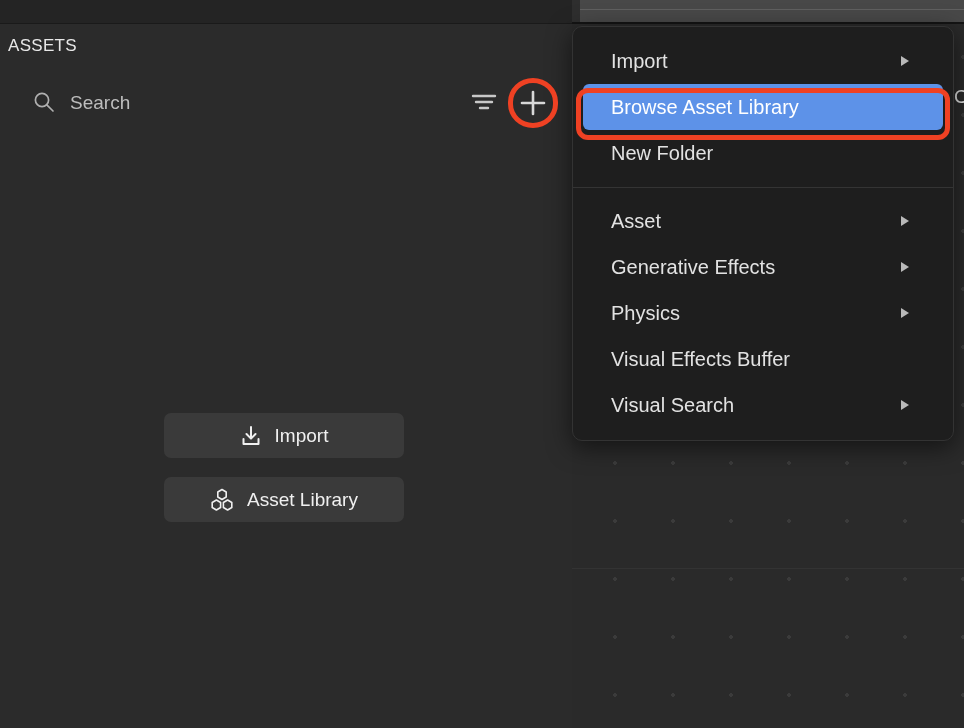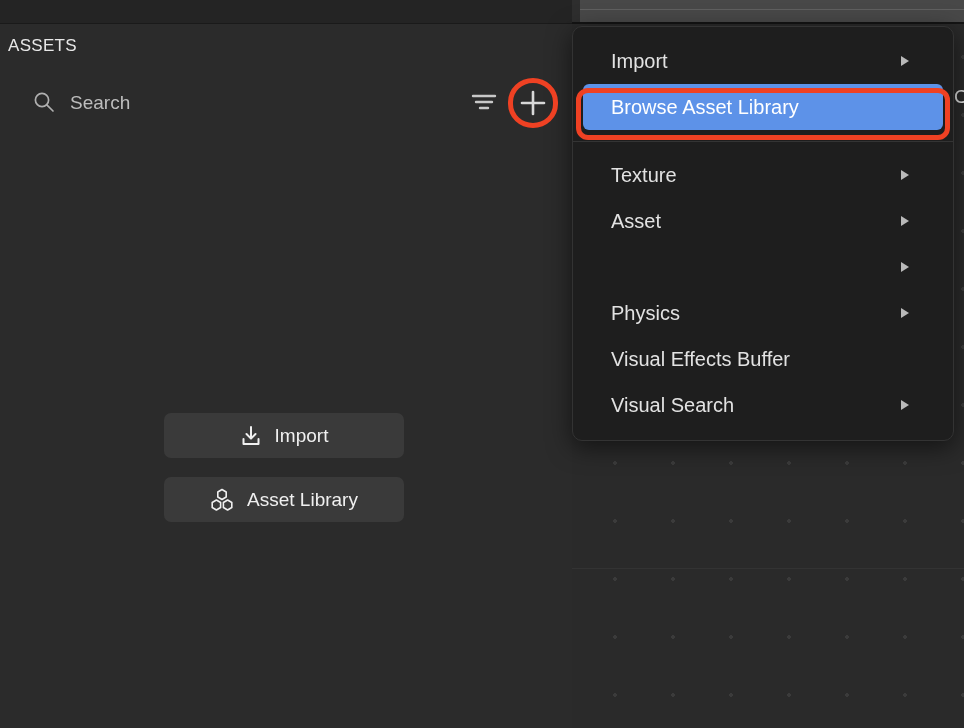--- a/index.html
+++ b/index.html
@@ -228,32 +228,32 @@
 
     <div class="menu-item">
       <span>Import</span>
       <span class="arrow"></span>
     </div>
 
     <div class="menu-item selected">
       <span>Browse Asset Library</span>
     </div>
 
+    <div class="menu-item">
+      <span>New Folder</span>
+    </div>
 
     <div class="menu-sep"></div>
 
     <div class="menu-item">
-      <span>Texture</span>
-      <span class="arrow"></span>
-    </div>
-    <div class="menu-item">
       <span>Asset</span>
       <span class="arrow"></span>
     </div>
     <div class="menu-item">
+      <span>Generative Effects</span>
       <span class="arrow"></span>
     </div>
     <div class="menu-item">
       <span>Physics</span>
       <span class="arrow"></span>
     </div>
     <div class="menu-item">
       <span>Visual Effects Buffer</span>
     </div>
     <div class="menu-item">

